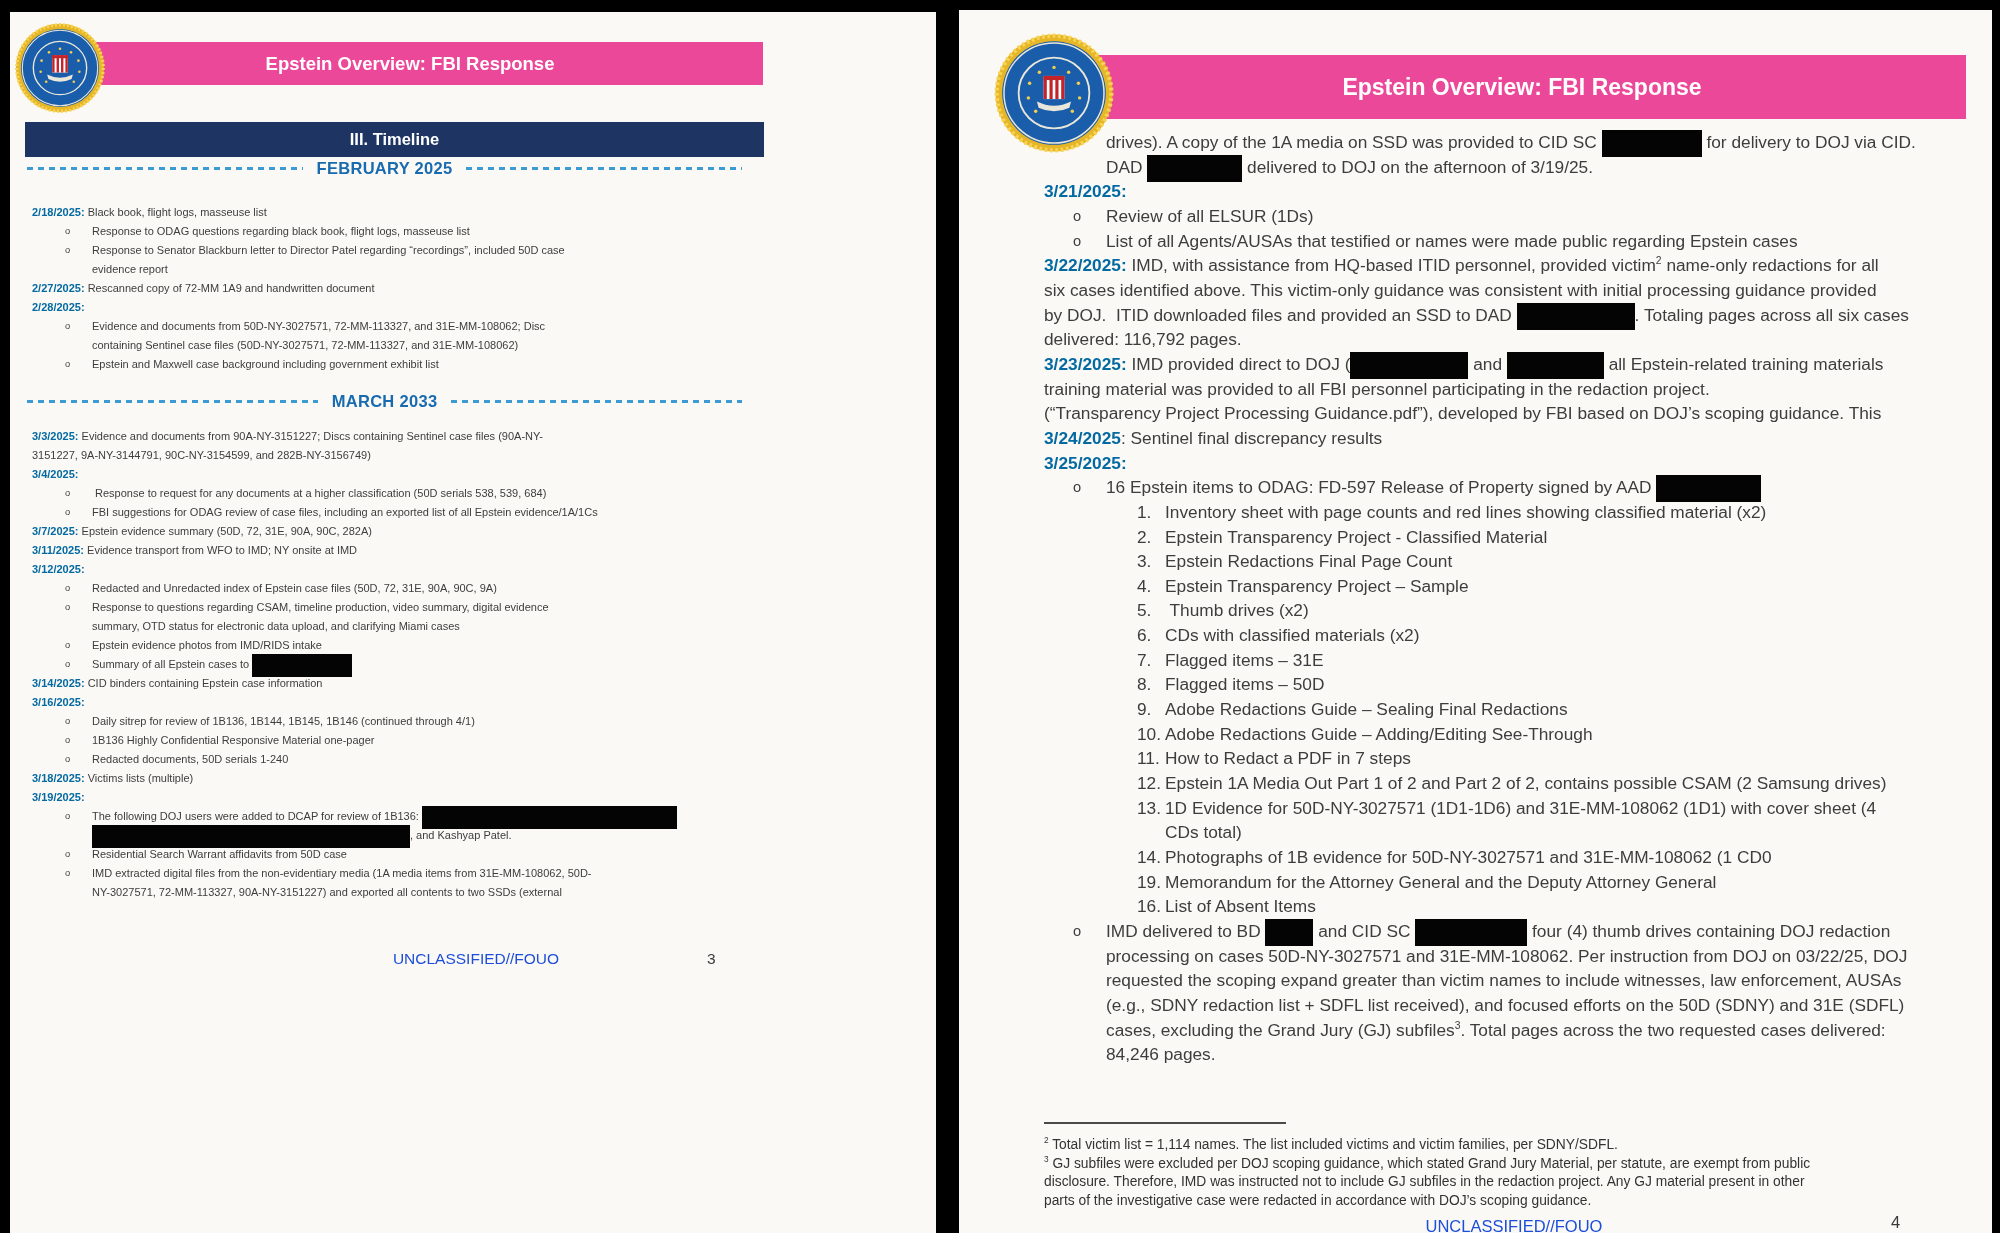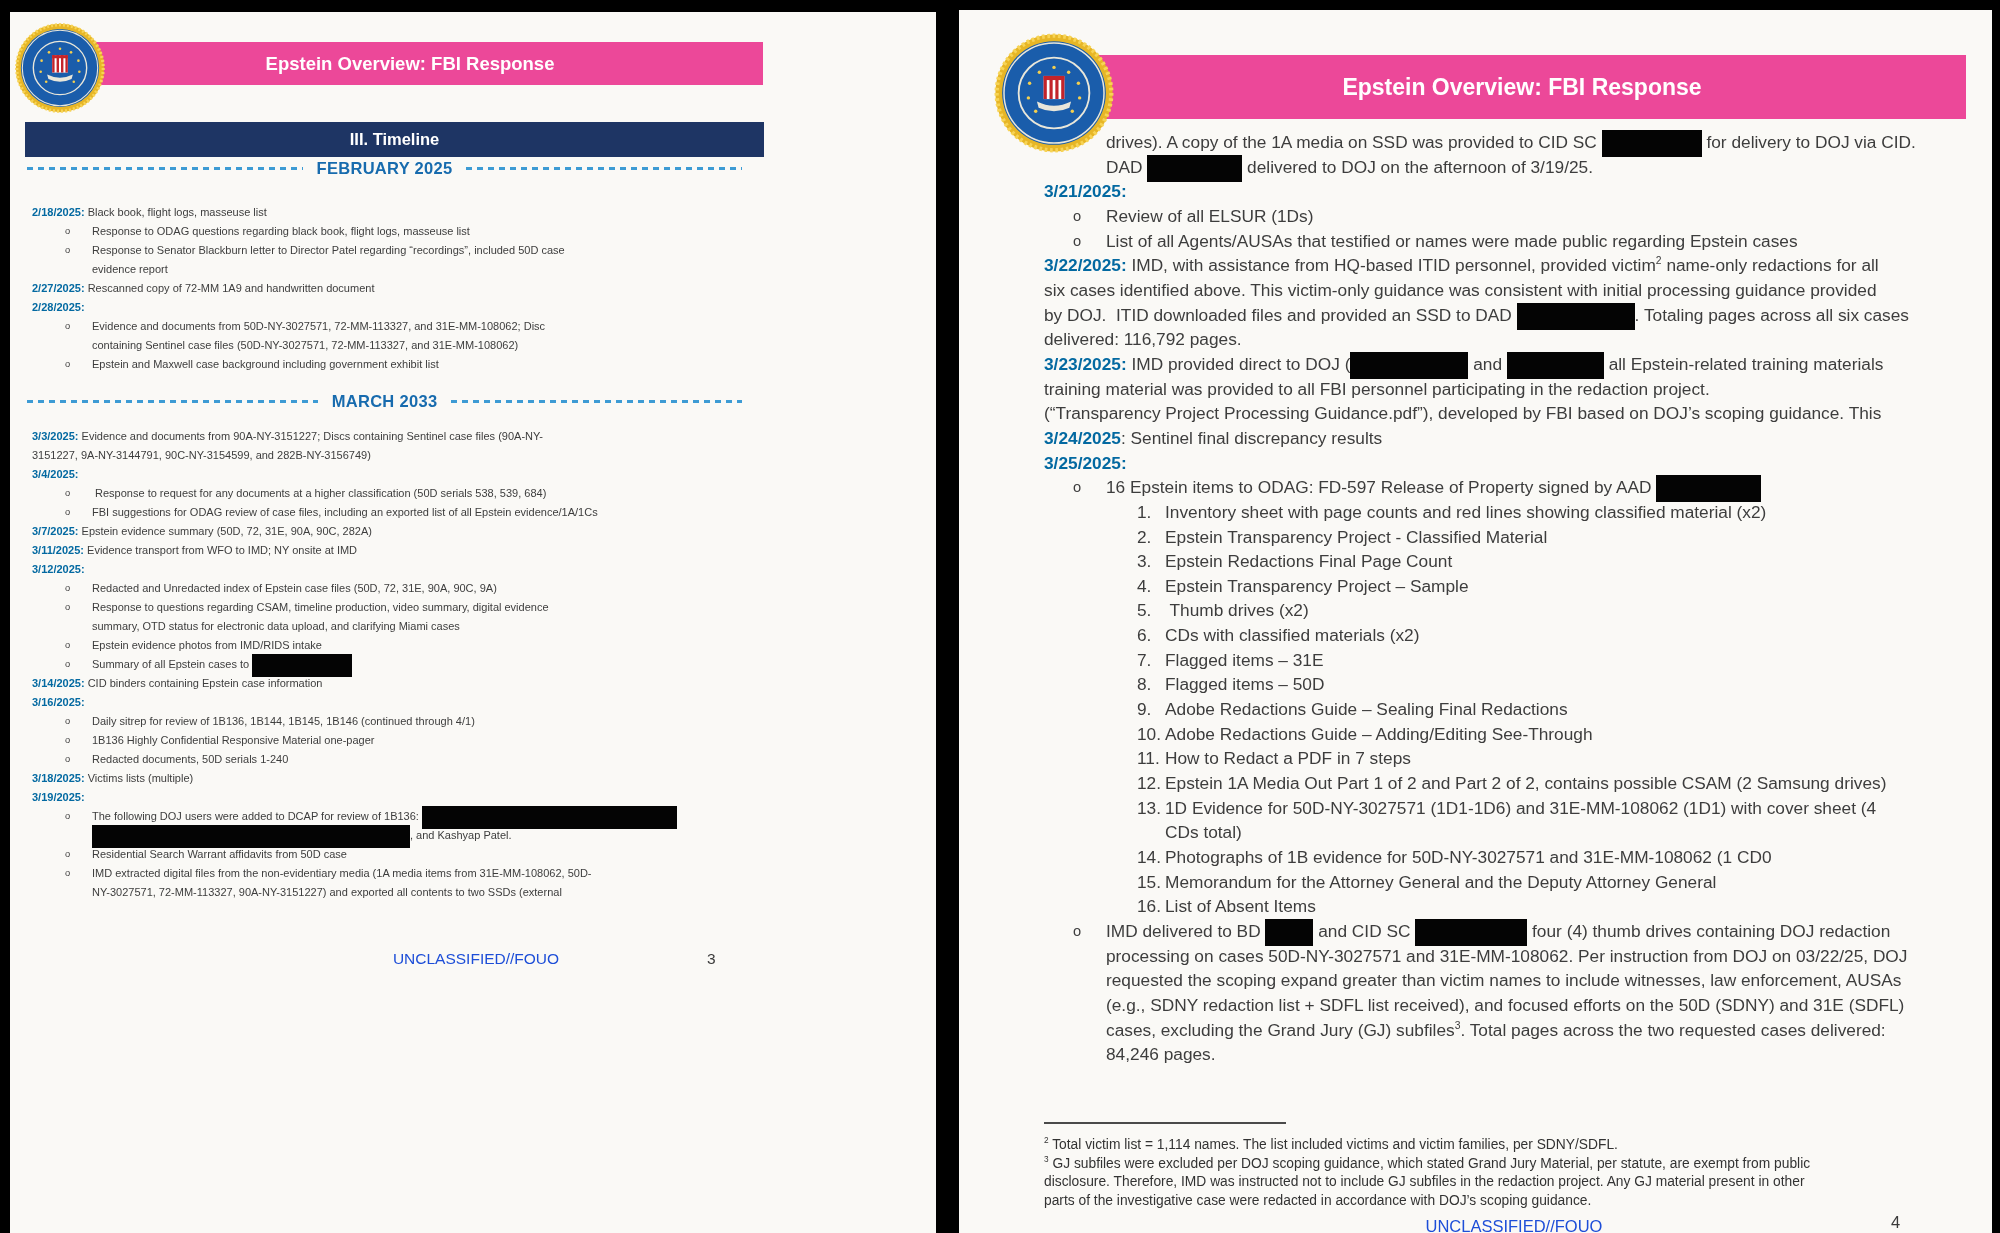--- a/index.html
+++ b/index.html
@@ -196,21 +196,21 @@
       <div class="line ind-num"><span class="no">6.</span><span>CDs with classified materials (x2)</span></div>
       <div class="line ind-num"><span class="no">7.</span><span>Flagged items – 31E</span></div>
       <div class="line ind-num"><span class="no">8.</span><span>Flagged items – 50D</span></div>
       <div class="line ind-num"><span class="no">9.</span><span>Adobe Redactions Guide – Sealing Final Redactions</span></div>
       <div class="line ind-num"><span class="no">10.</span><span>Adobe Redactions Guide – Adding/Editing See-Through</span></div>
       <div class="line ind-num"><span class="no">11.</span><span>How to Redact a PDF in 7 steps</span></div>
       <div class="line ind-num"><span class="no">12.</span><span>Epstein 1A Media Out Part 1 of 2 and Part 2 of 2, contains possible CSAM (2 Samsung drives)</span></div>
       <div class="line ind-num"><span class="no">13.</span><span>1D Evidence for 50D-NY-3027571 (1D1-1D6) and 31E-MM-108062 (1D1) with cover sheet (4</span></div>
       <div class="line ind-numcont"><span>CDs total)</span></div>
       <div class="line ind-num"><span class="no">14.</span><span>Photographs of 1B evidence for 50D-NY-3027571 and 31E-MM-108062 (1 CD0</span></div>
-      <div class="line ind-num"><span class="no">15.</span><span>Memorandum for the Attorney General and the Deputy Attorney General</span></div>
+      <div class="line ind-num"><span class="no">19.</span><span>Memorandum for the Attorney General and the Deputy Attorney General</span></div>
       <div class="line ind-num"><span class="no">16.</span><span>List of Absent Items</span></div>
       <div class="line ind-bullet"><span class="mk">o</span><span>IMD delivered to BD </span><span class="redact" style="width: 48px;"></span><span> and CID SC </span><span class="redact" style="width: 112px;"></span><span> four (4) thumb drives containing DOJ redaction</span></div>
       <div class="line ind-cont"><span>processing on cases 50D-NY-3027571 and 31E-MM-108062. Per instruction from DOJ on 03/22/25, DOJ</span></div>
       <div class="line ind-cont"><span>requested the scoping expand greater than victim names to include witnesses, law enforcement, AUSAs</span></div>
       <div class="line ind-cont"><span>(e.g., SDNY redaction list + SDFL list received), and focused efforts on the 50D (SDNY) and 31E (SDFL)</span></div>
       <div class="line ind-cont"><span>cases, excluding the Grand Jury (GJ) subfiles</span><sup>3</sup><span>. Total pages across the two requested cases delivered:</span></div>
       <div class="line ind-cont"><span>84,246 pages.</span></div>
     </div>
   <div id="footnotes">
     <div class="fn-sep"></div>

